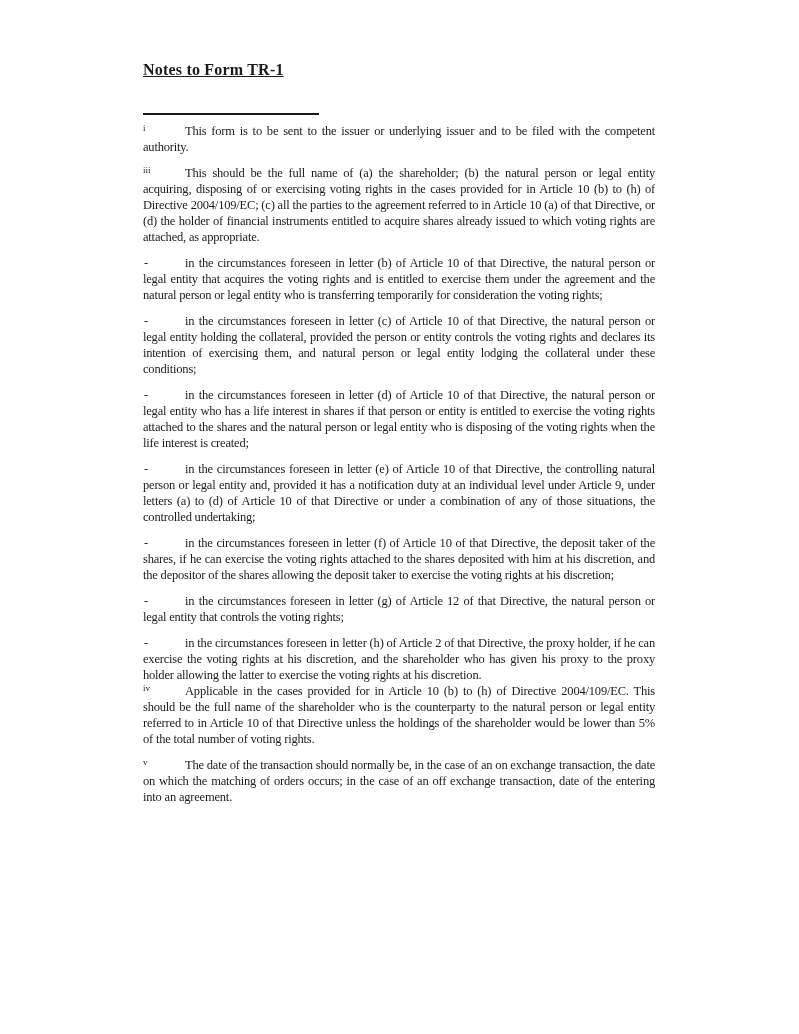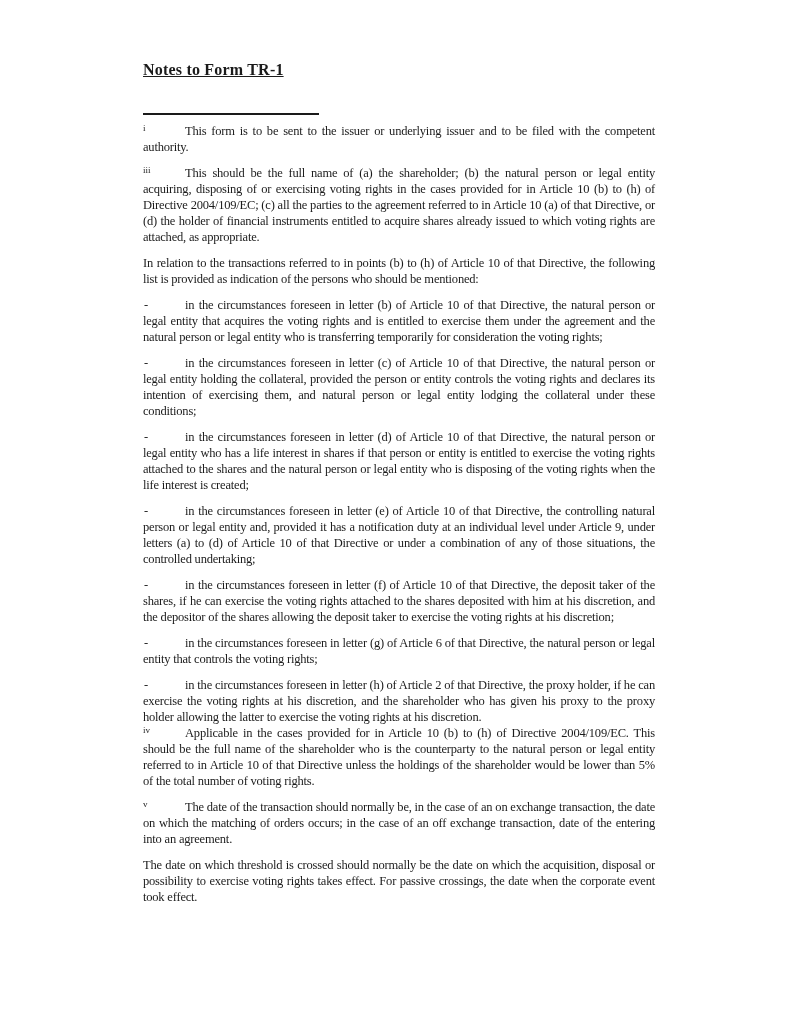--- a/index.html
+++ b/index.html
@@ -63,35 +63,33 @@
 
   <h1 class="title">Notes to Form TR-1</h1>
 
   <div class="fn-separator"></div>
 
   <p class="fn first-fn"><span class="marker">i</span><span>This form is to be sent to the issuer or underlying issuer and to be filed with the competent authority.</span></p>
 
 
   <p class="fn"><span class="marker">iii</span><span>This should be the full name of (a) the shareholder; (b) the natural person or legal entity acquiring, disposing of or exercising voting rights in the cases provided for in Article 10 (b) to (h) of Directive 2004/109/EC; (c) all the parties to the agreement referred to in Article 10 (a) of that Directive, or (d) the holder of financial instruments entitled to acquire shares already issued to which voting rights are attached, as appropriate.</span></p>
 
-  <p class="para">In relation to the transactions referred to in points (b) to (h) of Article 10 of that Directive, the following list is provided as indication of the persons who should be mentioned:</p>
 
   <p class="dash"><span class="marker">-</span><span>in the circumstances foreseen in letter (b) of Article 10 of that Directive, the natural person or legal entity that acquires the voting rights and is entitled to exercise them under the agreement and the natural person or legal entity who is transferring temporarily for consideration the voting rights;</span></p>
 
   <p class="dash"><span class="marker">-</span><span>in the circumstances foreseen in letter (c) of Article 10 of that Directive, the natural person or legal entity holding the collateral, provided the person or entity controls the voting rights and declares its intention of exercising them, and natural person or legal entity lodging the collateral under these conditions;</span></p>
 
   <p class="dash"><span class="marker">-</span><span>in the circumstances foreseen in letter (d) of Article 10 of that Directive, the natural person or legal entity who has a life interest in shares if that person or entity is entitled to exercise the voting rights attached to the shares and the natural person or legal entity who is disposing of the voting rights when the life interest is created;</span></p>
 
   <p class="dash"><span class="marker">-</span><span>in the circumstances foreseen in letter (e) of Article 10 of that Directive, the controlling natural person or legal entity and, provided it has a notification duty at an individual level under Article 9, under letters (a) to (d) of Article 10 of that Directive or under a combination of any of those situations, the controlled undertaking;</span></p>
 
   <p class="dash"><span class="marker">-</span><span>in the circumstances foreseen in letter (f) of Article 10 of that Directive, the deposit taker of the shares, if he can exercise the voting rights attached to the shares deposited with him at his discretion, and the depositor of the shares allowing the deposit taker to exercise the voting rights at his discretion;</span></p>
 
-  <p class="dash"><span class="marker">-</span><span>in the circumstances foreseen in letter (g) of Article 6 of that Directive, the natural person or legal entity that controls the voting rights;</span></p>
+  <p class="dash"><span class="marker">-</span><span>in the circumstances foreseen in letter (g) of Article 12 of that Directive, the natural person or legal entity that controls the voting rights;</span></p>
 
   <p class="dash"><span class="marker">-</span><span>in the circumstances foreseen in letter (h) of Article 2 of that Directive, the proxy holder, if he can exercise the voting rights at his discretion, and the shareholder who has given his proxy to the proxy holder allowing the latter to exercise the voting rights at his discretion.</span></p>
 
   <p class="fn no-gap"><span class="marker">iv</span><span>Applicable in the cases provided for in Article 10 (b) to (h) of Directive 2004/109/EC. This should be the full name of the shareholder who is the counterparty to the natural person or legal entity referred to in Article 10 of that Directive unless the holdings of the shareholder would be lower than 5% of the total number of voting rights.</span></p>
 
   <p class="fn"><span class="marker">v</span><span>The date of the transaction should normally be, in the case of an on exchange transaction, the date on which the matching of orders occurs; in the case of an off exchange transaction, date of the entering into an agreement.</span></p>
 
-  <p class="para">The date on which threshold is crossed should normally be the date on which the acquisition, disposal or possibility to exercise voting rights takes effect. For passive crossings, the date when the corporate event took effect.</p>
 
 </div>
 
 </body></html>

